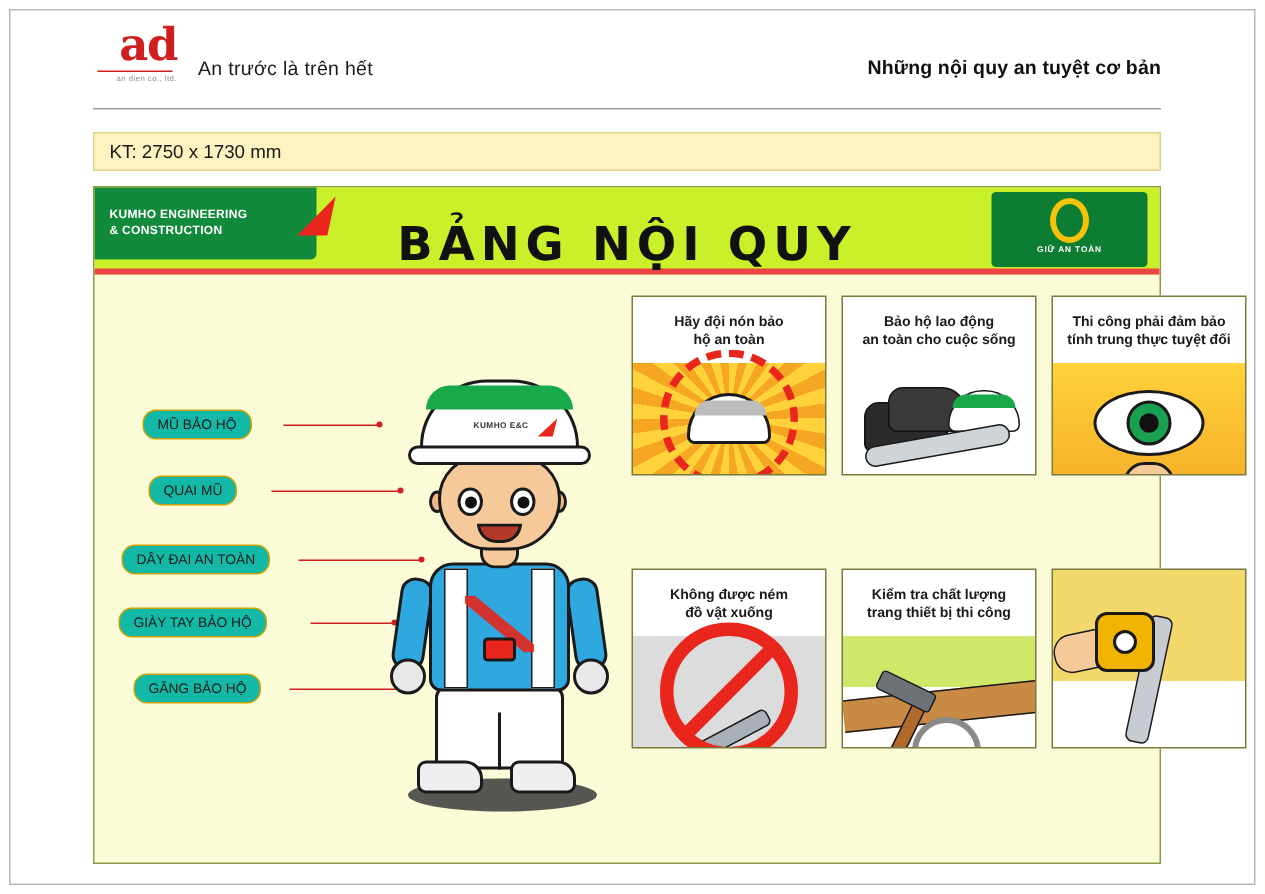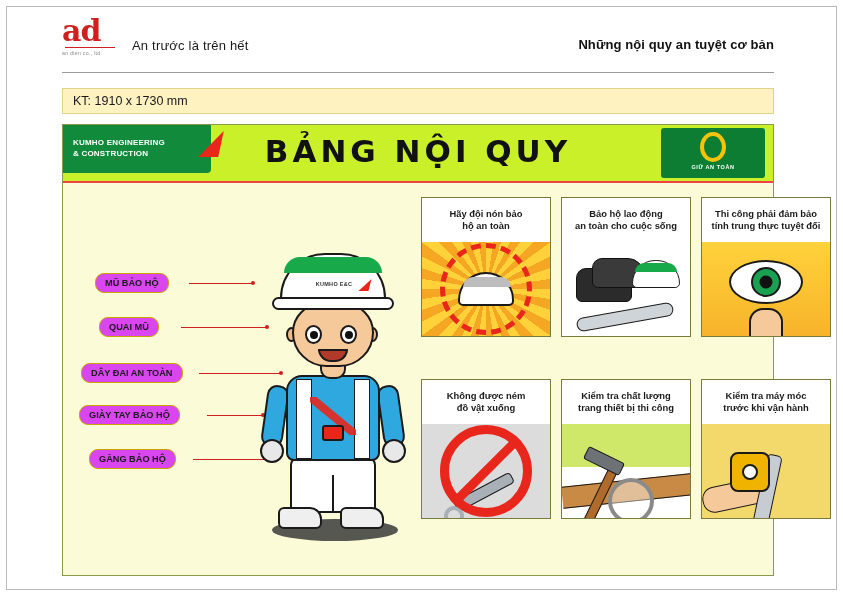--- a/index.html
+++ b/index.html
@@ -25,21 +25,21 @@
   
   .header {
     position: absolute;
     left: 62px; top: 16px;
     width: 712px; height: 46px;
   }
   .logo-block {
     position: absolute;
     left: 0; top: 0;
     width: 56px; height: 46px;
-    text-align: left;
+    text-align: right;
   }
   .logo-mark {
     font-family: "DejaVu Serif", serif;
     font-size: 30px;
     font-weight: bold;
     color: #cf1f1f;
     line-height: 30px;
     letter-spacing: -1px;
   }
   .logo-sub {
@@ -95,21 +95,21 @@
     left: 62px; top: 124px;
     width: 712px; height: 452px;
     background: #fbfbd8;
     border: 1px solid #8a9a4a;
   }
   .poster-topbar {
     position: absolute;
     left: 0; top: 0;
     width: 100%; height: 58px;
     background: #caf02a;
-    border-bottom: 2px solid #ef4444;
+    border-bottom: 4px solid #ef4444;
   }
   .kumho-tag {
     position: absolute;
     left: 0; top: 0;
     width: 148px; height: 48px;
     background: #118a3c;
     border-bottom-right-radius: 4px;
     color: #ffffff;
     font-size: 8px;
     font-weight: bold;
@@ -120,21 +120,21 @@
   .kumho-swoosh {
     position: absolute;
     left: 138px; top: 6px;
     width: 0; height: 0;
     border-left: 20px solid transparent;
     border-bottom: 26px solid #e8261c;
     transform: skewX(-12deg);
   }
   .poster-title {
     position: absolute;
-    left: 0; top: 8px;
+    left: 0; top: 20px;
     width: 100%;
     text-align: center;
     font-family: "DejaVu Sans", sans-serif;
     font-size: 31px;
     font-weight: bold;
     color: #111111;
     letter-spacing: 4px;
   }
   .oxy-badge {
     position: absolute;
@@ -153,30 +153,30 @@
   .oxy-label {
     font-size: 5.5px;
     font-weight: bold;
     color: #ffffff;
     letter-spacing: 0.6px;
     margin-top: 2px;
   }
   
   .label-chip {
     position: absolute;
-    background: #d946ef;
+    background: #14b8a6;
     border: 1.4px solid #c9a400;
     border-radius: 9px;
     height: 20px;
     display: flex;
     align-items: center;
     justify-content: center;
     padding: 0 9px;
     font-size: 9.2px;
-    font-weight: bold;
+    font-weight: normal;
     color: #1a1a1a;
     white-space: nowrap;
   }
   .leader {
     position: absolute;
     height: 1.2px;
     background: #cf1f1f;
   }
   .leader-dot {
     position: absolute;
@@ -367,21 +367,21 @@
     width: 44px; height: 22px;
     background: #efefef;
     border: 2px solid #1a1a1a;
     border-radius: 6px 12px 6px 6px;
   }
   .m-shoe-l { left: 30px; }
   .m-shoe-r { left: 92px; }
   
   .card {
     position: absolute;
-    width: 130px; height: 140px;
+    width: 130px; height: 120px;
     border: 1.6px solid #7a7a3a;
     background: #ffffff;
     overflow: hidden;
   }
   .card-head {
     height: 44px;
     display: flex;
     align-items: center;
     justify-content: center;
     text-align: center;
@@ -639,21 +639,21 @@
       <div class="logo-mark">ad</div>
       <div class="logo-rule"></div>
       <div class="logo-sub">an dien co., ltd.</div>
     </div>
     <div class="header-slogan">An trước là trên hết</div>
     <div class="header-right">Những nội quy an tuyệt cơ bản</div>
   </div>
   <div class="header-line"></div>
 
   <div class="size-bar">
-    <span class="size-bar-text">KT:  1910 x 1730 mm</span>
+    <span class="size-bar-text">KT:  2750 x 1730 mm</span>
   </div>
 
   <div class="poster">
 
     <div class="poster-topbar">
       <div class="kumho-tag">KUMHO ENGINEERING<br>&amp; CONSTRUCTION</div>
       <div class="kumho-swoosh"></div>
       <div class="poster-title">BẢNG NỘI QUY</div>
       <div class="oxy-badge">
         <div class="oxy-ring"></div>
@@ -774,21 +774,20 @@
         <div class="split-bg-bottom"></div>
         <div class="plank"></div>
         <div class="hammer-handle"></div>
         <div class="hammer-head"></div>
         <div class="magnifier"></div>
         <div class="magnifier-handle"></div>
       </div>
     </div>
 
     <div class="card" style="left:638px; top:254px;">
-      <div class="card-head">Kiểm tra máy móc<br>trước khi vận hành</div>
       <div class="card-body">
         <div class="yellow-bg"></div>
         <div class="arm-skin"></div>
         <div class="big-wrench"></div>
         <div class="gear"></div>
         <div class="gear-hole"></div>
       </div>
     </div>
 
   </div>

